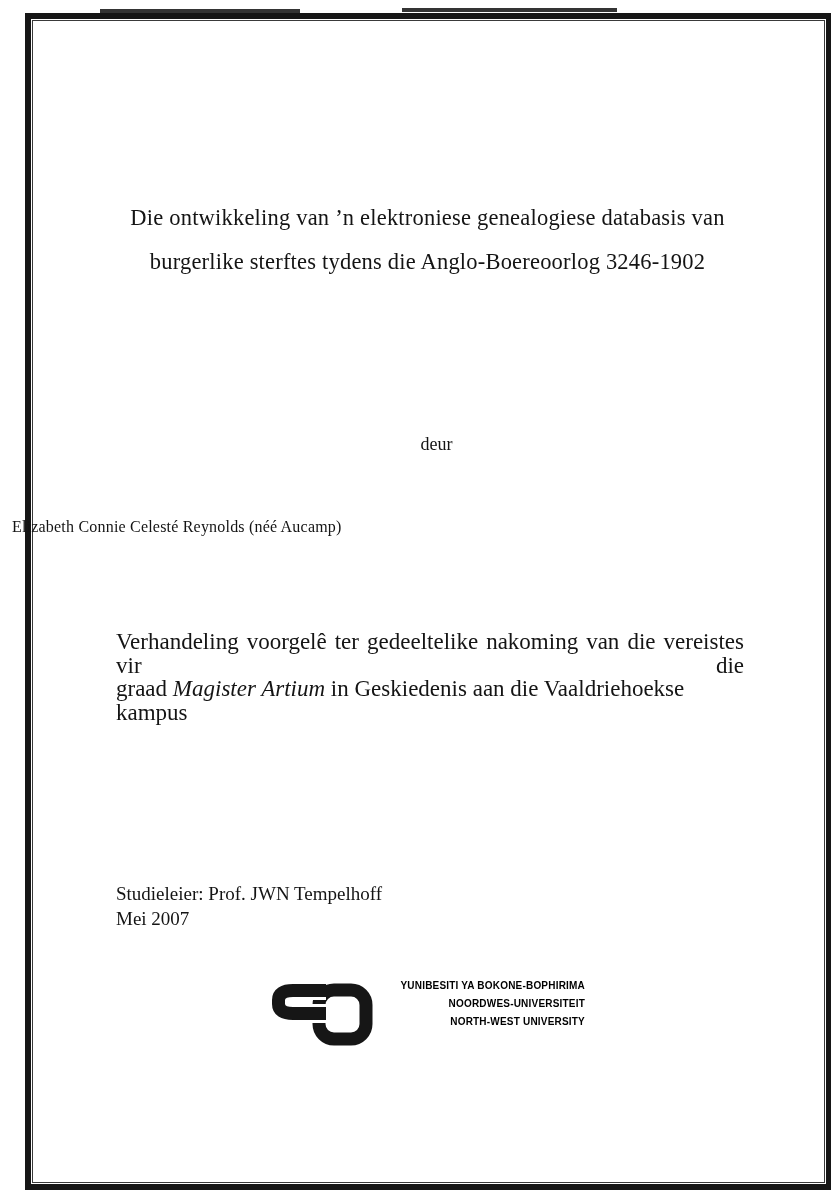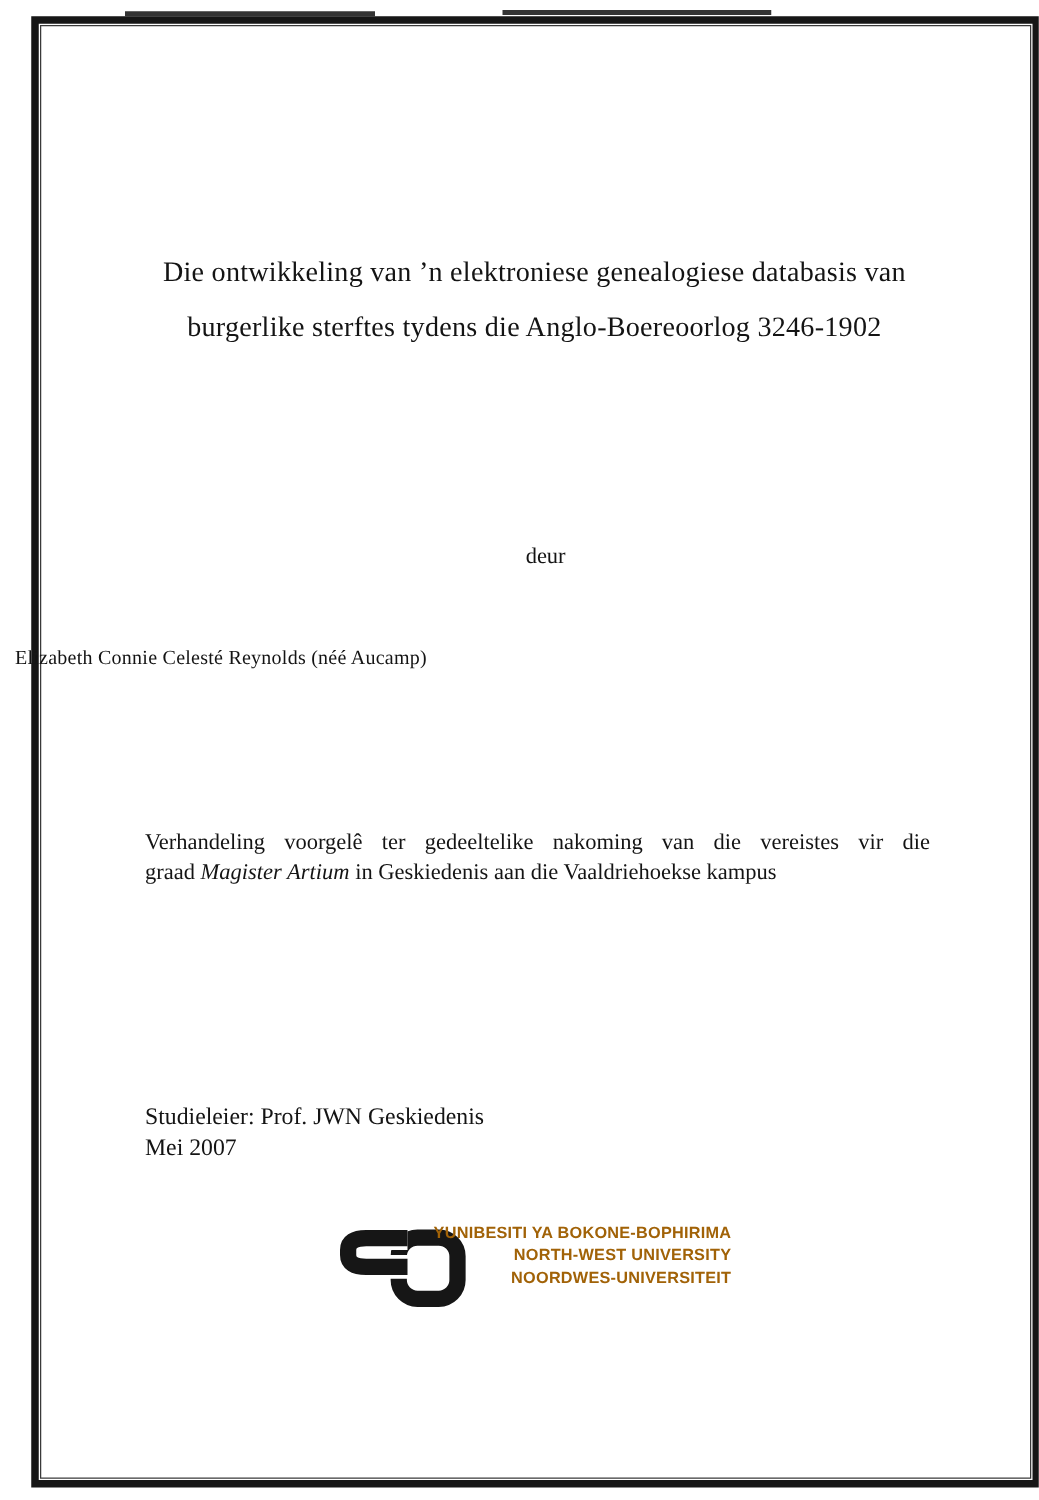--- a/index.html
+++ b/index.html
@@ -49,22 +49,22 @@
     padding-left: 18px;
   }
   .author {
     position: absolute;
     top: 518px; left: 0; right: 0;
     font-size: 16px;
     letter-spacing: 0.2px;
   }
   .statement {
     position: absolute;
-    top: 662px; left: 104px; width: 628px;
-    font-size: 18px;
+    top: 630px; left: 104px; width: 628px;
+    font-size: 23px;
     line-height: 23.6px;
   }
   .statement .justify {
     text-align: justify;
     text-align-last: justify;
   }
   .statement em { }
   .supervisor {
     position: absolute;
     top: 883px; left: 104px;
@@ -80,24 +80,24 @@
     position: absolute;
     top: 974px; left: 257px;
     width: 106px; height: 74px;
   }
   .logo-text {
     position: absolute;
     top: 977px; right: 258px;
     text-align: right;
     font-family: "Liberation Sans", sans-serif;
     font-weight: 700;
-    font-size: 13px;
+    font-size: 10px;
     line-height: 18px;
     letter-spacing: 0.2px;
-    color: #a16207;
+    color: #000000;
     white-space: nowrap;
   }
 </style>
 </head>
 <body>
 
 <div class="sheet">
 
   <div class="frame-outer">
     <div class="frame-inner"></div>
@@ -112,32 +112,32 @@
 
   <div class="byline">deur</div>
 
   <div class="author">Elizabeth Connie Celesté Reynolds (néé Aucamp)</div>
 
   <div class="statement">
     <div class="justify">Verhandeling voorgelê ter gedeeltelike nakoming van die vereistes vir die</div>
     <div><span>graad </span><em>Magister Artium</em><span> in Geskiedenis aan die Vaaldriehoekse kampus</span></div>
   </div>
 
-  <div class="supervisor">Studieleier: Prof. JWN Geskiedenis</div>
+  <div class="supervisor">Studieleier: Prof. JWN Tempelhoff</div>
 
   <div class="dateline">Mei 2007</div>
 
   <svg class="logo-mark" viewBox="0 0 106 74" xmlns="http://www.w3.org/2000/svg" aria-hidden="true">
 
     <rect x="50" y="16" width="47" height="49" rx="15" fill="none" stroke="#161616" stroke-width="13"></rect>
 
     <path d="M 57 16.5 H 24 Q 9.5 16.5 9.5 26 V 30 Q 9.5 39.5 24 39.5 H 57" fill="none" stroke="#ffffff" stroke-width="19"></path>
 
     <path d="M 57 16.5 H 24 Q 9.5 16.5 9.5 26 V 30 Q 9.5 39.5 24 39.5 H 57" fill="none" stroke="#161616" stroke-width="13"></path>
   </svg>
 
   <div class="logo-text">
     <div>YUNIBESITI YA BOKONE-BOPHIRIMA</div>
+    <div>NOORDWES-UNIVERSITEIT</div>
     <div>NORTH-WEST UNIVERSITY</div>
-    <div>NOORDWES-UNIVERSITEIT</div>
   </div>
 
 </div>
 
 </body></html>

